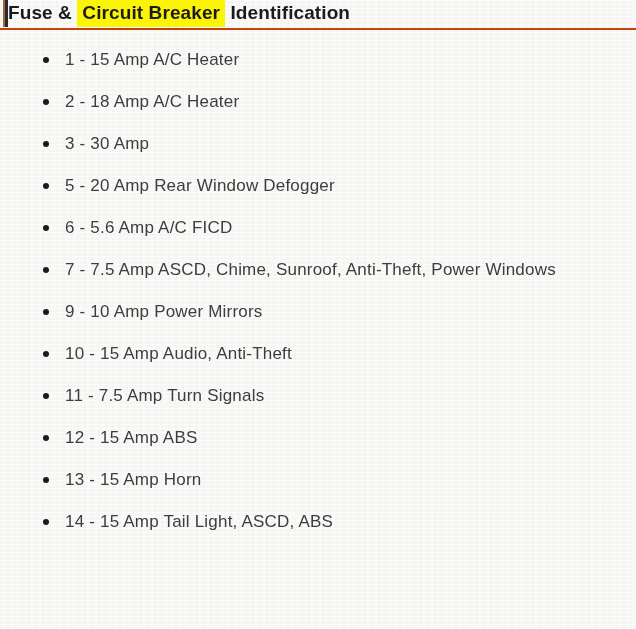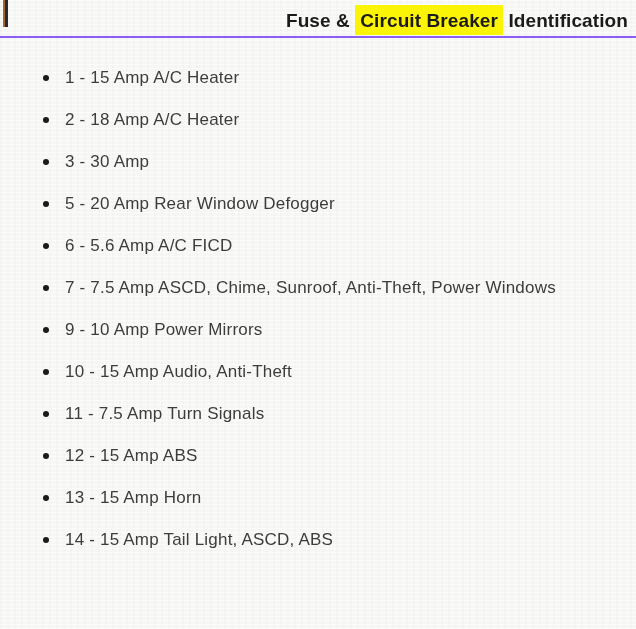--- a/index.html
+++ b/index.html
@@ -22,41 +22,40 @@
   .corner-artifact {
     position: absolute;
     left: 3px;
     top: 0;
     width: 5px;
     height: 27px;
     background: linear-gradient(to right, #a9642b 0 1.5px, #262a34 1.5px 100%);
   }
 
   header {
-    padding: 10px 8px 4px 8px;
-    border-bottom: 2px solid #8b5cf6;
+    padding: 2px 8px 4px 8px;
+    border-bottom: 2px solid #c2410c;
     background: transparent;
-    text-align: right;
   }
   .page-title {
     margin: 0;
     font-size: 19px;
     line-height: 22px;
     font-weight: bold;
     color: #1b1b1b;
     letter-spacing: 0.1px;
   }
   .hl {
     background: #fcf405;
     padding: 5px 5px 4px 5px;
   }
 
   ul.fuse-list {
     margin: 0;
-    padding: 31px 10px 0 65px;
+    padding: 21px 10px 0 65px;
     list-style: none;
   }
   ul.fuse-list li {
     position: relative;
     margin: 0 0 24px 0;
     font-size: 17px;
     line-height: 18px;
     color: #3d3d3d;
     letter-spacing: 0.2px;
     white-space: nowrap;

